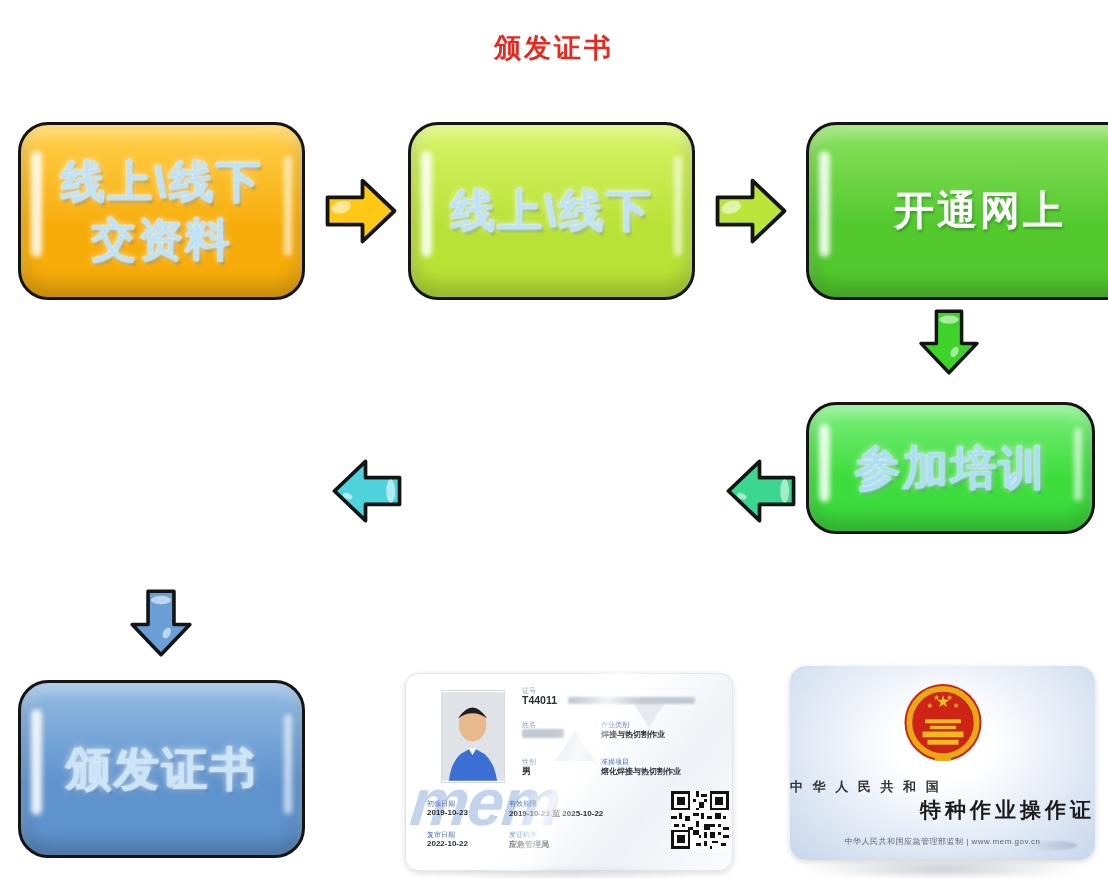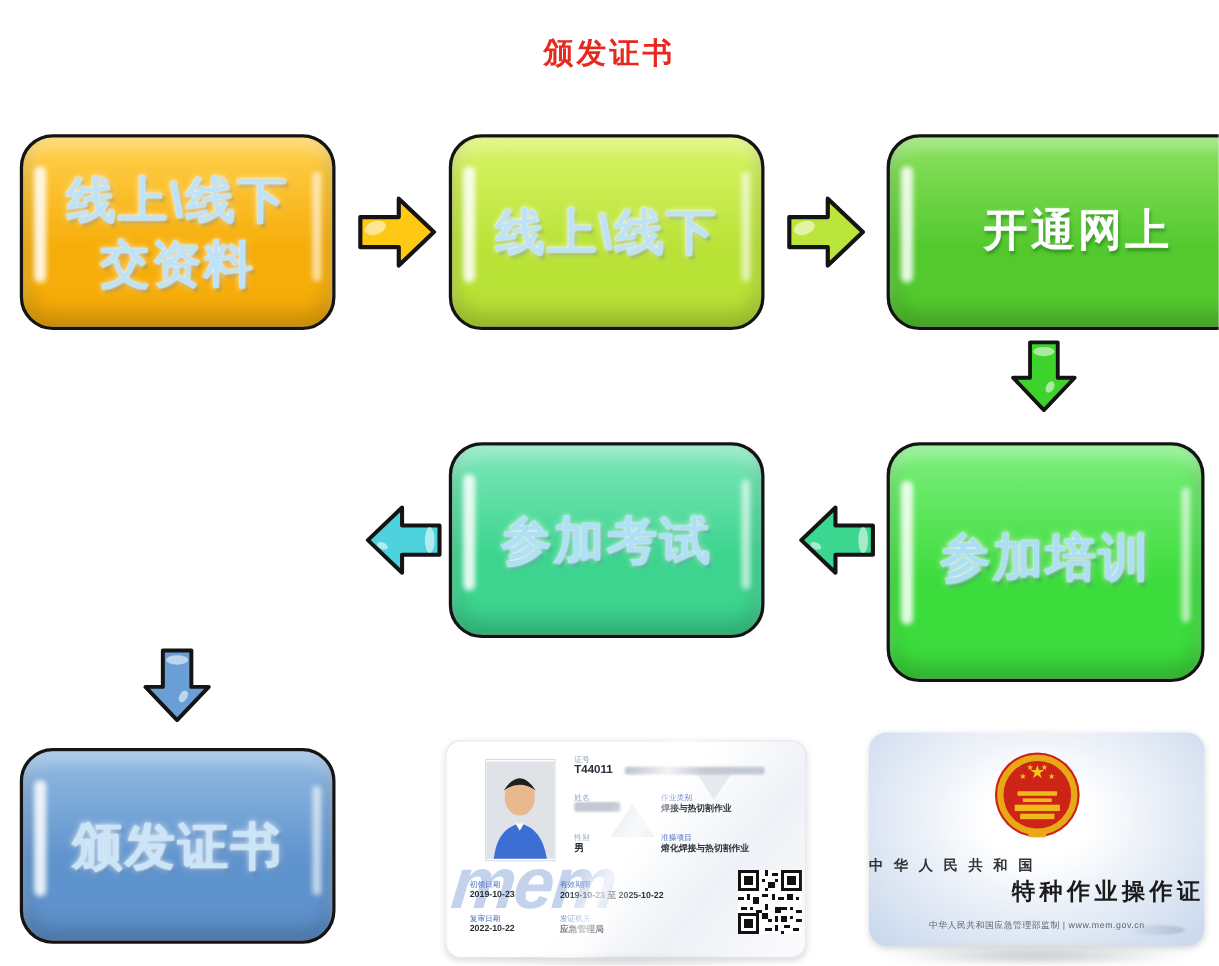--- a/index.html
+++ b/index.html
@@ -23,21 +23,21 @@
   .box-label span { display:block; }
   #b1,#b2 .box-label { font-size:45px; }
   #b1 .box-label, #b2 .box-label { font-size:45px; }
   #b3 .box-label { font-size:40px; letter-spacing:3px;
                    text-shadow:1px 2px 3px rgba(0,80,0,.45), 0 0 2px rgba(255,255,255,.4); }
   #b4 .box-label,#b5 .box-label,#b6 .box-label,#b7 .box-label { font-size:46px; }
 
   #b1 {left:18px;  top:122px; width:287px; height:178px;}
   #b2 {left:408px; top:122px; width:287px; height:178px;}
   #b3 {left:806px; top:122px; width:348px; height:178px;}
-  #b4 {left:806px; top:402px; width:289px; height:218px;font-family:Liberation Mono, monospace;}
+  #b4 {left:806px; top:402px; width:289px; height:132px;}
   #b5 {left:408px; top:402px; width:287px; height:178px;}
   #b6 {left:18px;  top:402px; width:287px; height:178px;}
   #b7 {left:18px;  top:680px; width:287px; height:178px;}
 
   
   .arrow { position:absolute; overflow:visible; }
   .ap { fill:var(--ac,#bbb); stroke:#141414; stroke-width:5; stroke-linejoin:round; }
   .ag { fill:rgba(255,255,255,.55); }
   #a1 {left:322px; top:173px; width:78px; height:76px;}
   #a2 {left:712px; top:173px; width:78px; height:76px;}
@@ -153,27 +153,20 @@
       <span>参加培训</span>
     </div>
   </div>
 
   <svg class="arrow" id="a4" viewBox="0 0 100 100" style="--ac: #3BD68F;">
     <polygon class="ap" points="94,32 48,32 48,10 6,50 48,90 48,68 94,68"></polygon>
     <ellipse class="ag" cx="82" cy="50" rx="6" ry="16"></ellipse>
     <ellipse class="ag" cx="24" cy="57" rx="7" ry="4" transform="rotate(25 24 57)"></ellipse>
   </svg>
 
-  <div class="box" id="b5" style="--hi: #7FE7BA; --base: #3CD48E; --text: #AFE0F6;">
-    <span class="gloss gl"></span>
-    <span class="gloss gr"></span>
-    <div class="box-label">
-      <span>参加考试</span>
-    </div>
-  </div>
 
   <svg class="arrow" id="a5" viewBox="0 0 100 100" style="--ac: #4ED3DC;">
     <polygon class="ap" points="94,32 48,32 48,10 6,50 48,90 48,68 94,68"></polygon>
     <ellipse class="ag" cx="82" cy="50" rx="6" ry="16"></ellipse>
     <ellipse class="ag" cx="24" cy="57" rx="7" ry="4" transform="rotate(25 24 57)"></ellipse>
   </svg>
 
 
   <svg class="arrow" id="a6" viewBox="0 0 100 100" style="--ac: #6A9FD6;">
     <polygon class="ap" points="32,6 68,6 68,52 90,52 50,94 10,52 32,52"></polygon>

